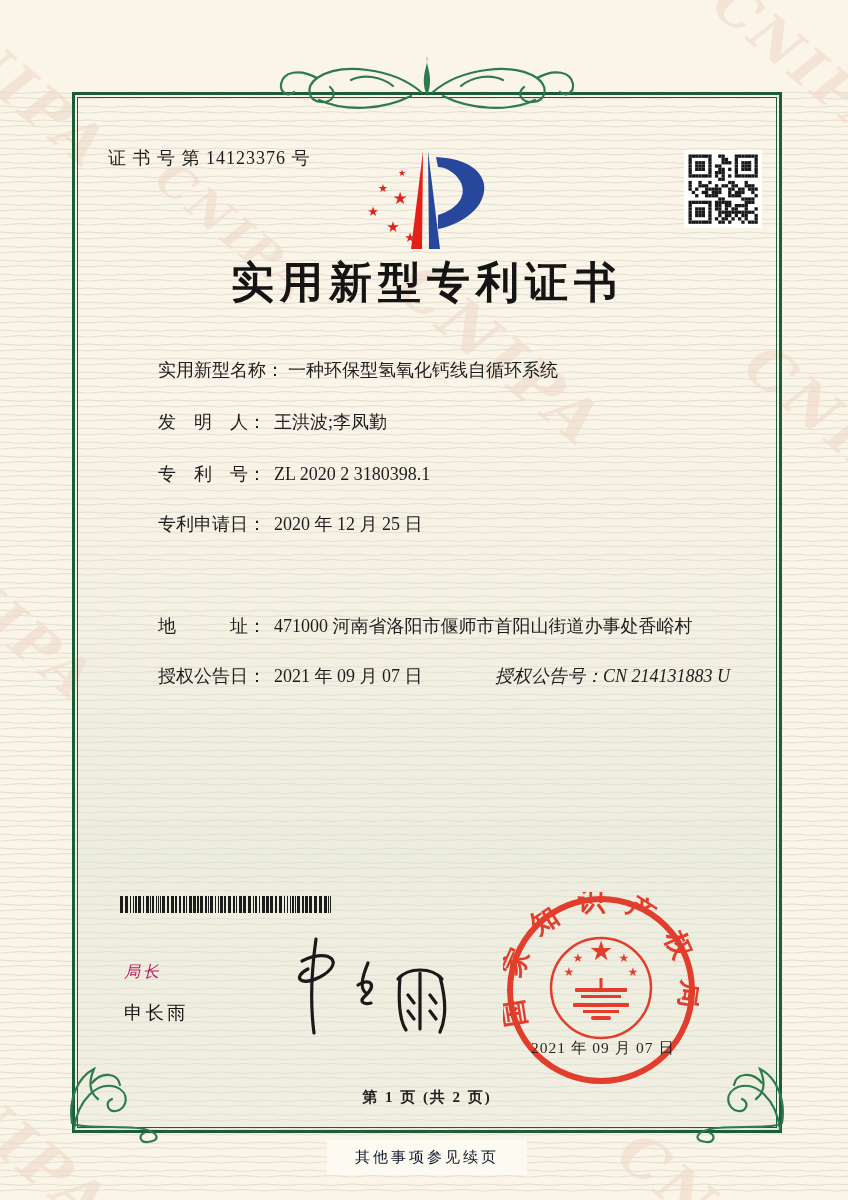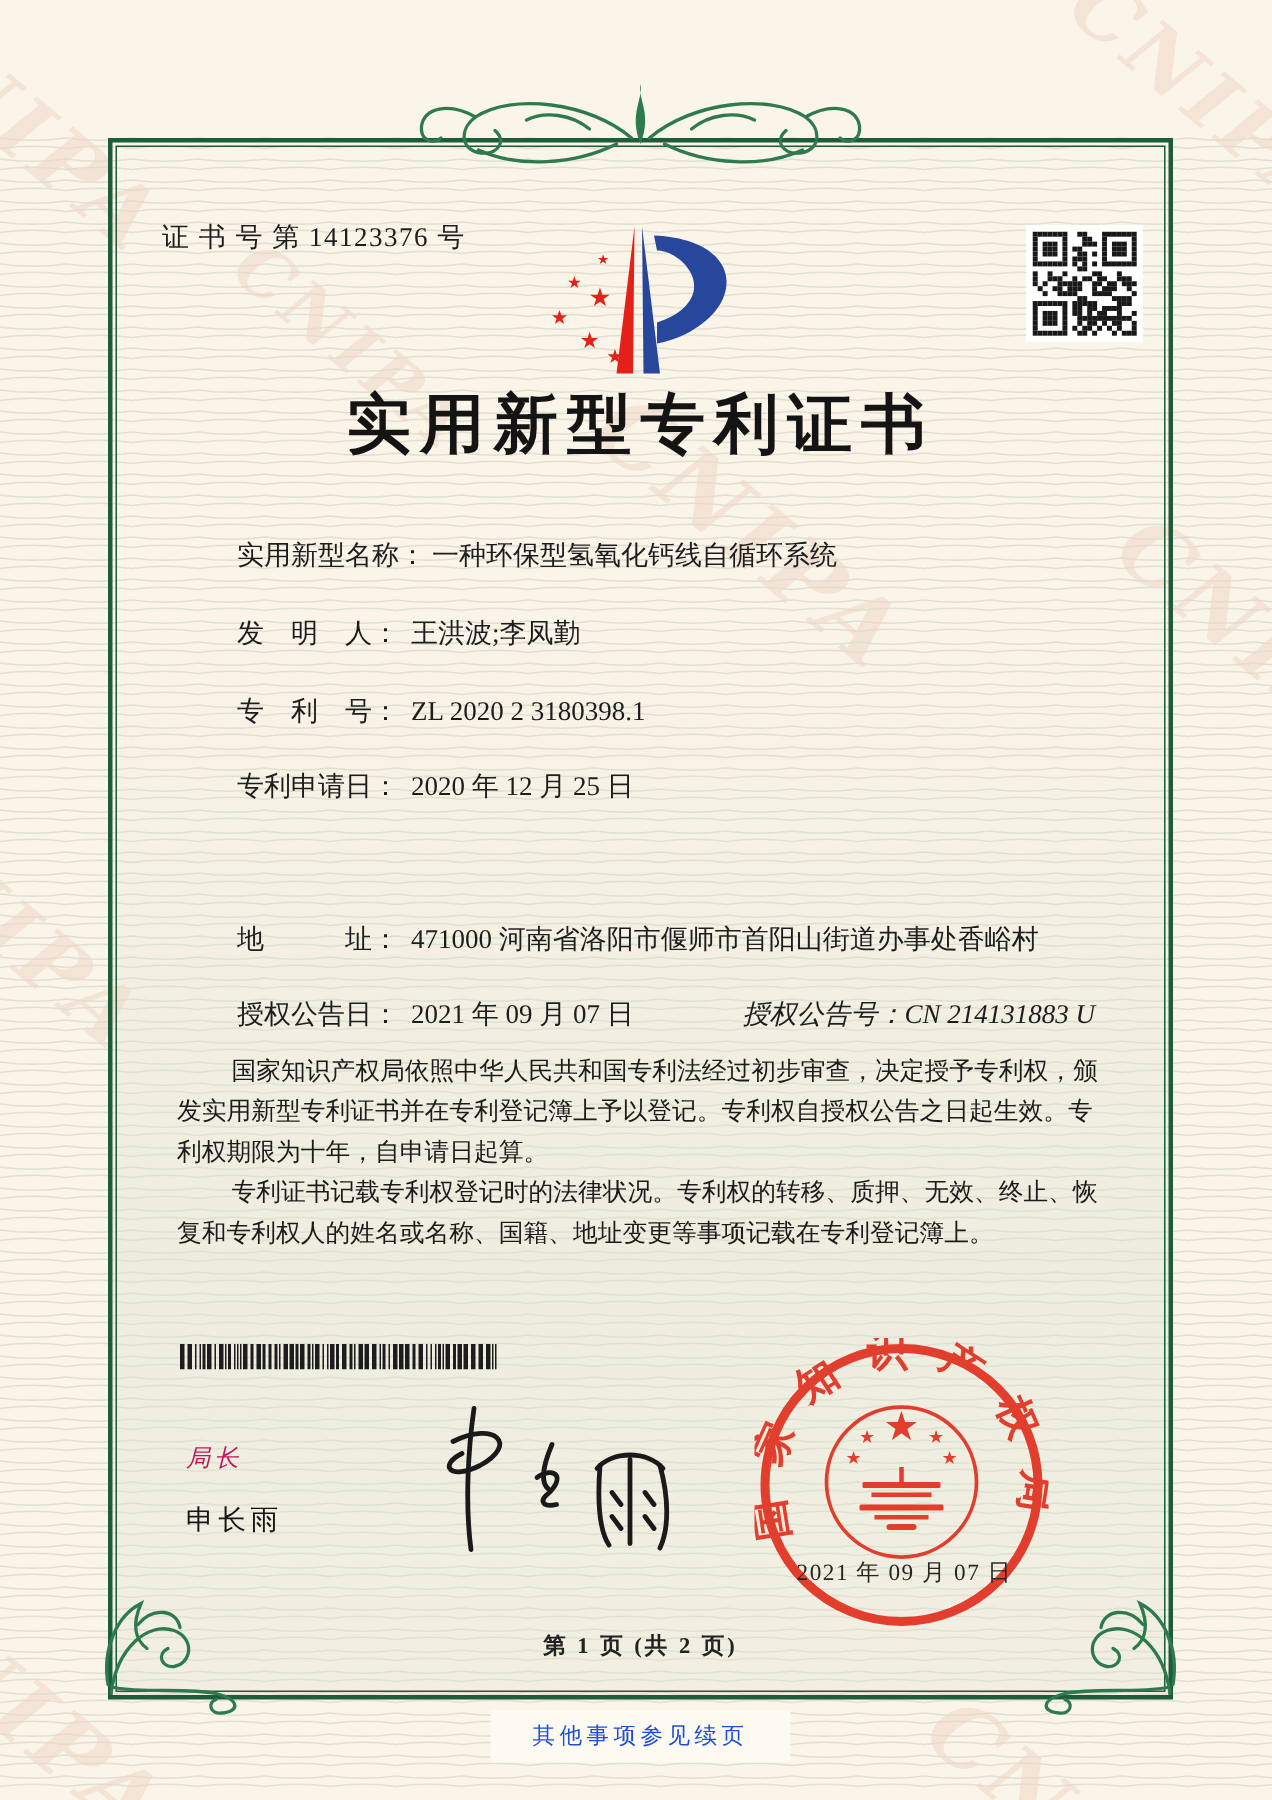--- a/index.html
+++ b/index.html
@@ -26,21 +26,21 @@
             line-height:27px; color:#1b1b1b;}
   .bodytext p{margin:0; text-indent:2.2em;}
   .officer-role{position:absolute; left:124px; top:962px; font-size:16px; letter-spacing:3px; color:#be185d; font-family:"Liberation Sans",sans-serif;font-style:italic;}
   .officer-name{position:absolute; left:124px; top:1000px; font-size:18.5px; letter-spacing:3px; color:#161616; font-family:"Liberation Sans",sans-serif;}
   .sig{position:absolute; left:250px; top:933px;}
   .seal{position:absolute; left:503px; top:892px;}
   .sealred{fill:#e23120;}
   .pageinfo{position:absolute; left:72px; top:1088px; width:710px; text-align:center;
             font-size:15px; letter-spacing:2px; color:#222;font-weight:bold;}
   .contnote{position:absolute; left:427px; top:1140px; transform:translateX(-50%);
-            background:#fdfaf1; padding:8px 28px; font-size:15px; letter-spacing:3px; color:#1d4ed8;}
+            background:#fdfaf1; padding:8px 28px; font-size:15px; letter-spacing:3px; color:#0f172a;}
   .qr{position:absolute; left:684px; top:150px;}
   .logo{position:absolute; left:332px; top:143px;}
   .barcode{position:absolute; left:120px; top:896px;}
   .green-stroke{stroke:#2d7b4d; stroke-width:2.2; fill:none; stroke-linecap:round;}
   .sigstroke{stroke:#1a1a1a; stroke-width:3.2; fill:none; stroke-linecap:round; stroke-linejoin:round;}
 </style>
 </head>
 <body>
 
 <div class="page">
@@ -356,24 +356,20 @@
     <div class="frow" style="top:614px">
       <span class="flabel">地　　　址：</span><span class="fvalue">471000 河南省洛阳市偃师市首阳山街道办事处香峪村</span>
     </div>
     <div class="frow" style="top:664px">
       <span class="flabel">授权公告日：</span><span class="fvalue">2021 年 09 月 07 日</span>
       <span class="fpair2">
         <span>授权公告号：</span><span>CN 214131883 U</span>
       </span>
     </div>
 
-    <div class="bodytext">
-      <p>国家知识产权局依照中华人民共和国专利法经过初步审查，决定授予专利权，颁发实用新型专利证书并在专利登记簿上予以登记。专利权自授权公告之日起生效。专利权期限为十年，自申请日起算。</p>
-      <p>专利证书记载专利权登记时的法律状况。专利权的转移、质押、无效、终止、恢复和专利权人的姓名或名称、国籍、地址变更等事项记载在专利登记簿上。</p>
-    </div>
 
     <svg class="barcode" id="barcode" width="218" height="17">
         <rect x="0" y="0" width="3" height="17" fill="#1c1c1c"></rect>
         <rect x="5" y="0" width="3" height="17" fill="#1c1c1c"></rect>
         <rect x="10" y="0" width="1" height="17" fill="#1c1c1c"></rect>
         <rect x="13" y="0" width="1" height="17" fill="#1c1c1c"></rect>
         <rect x="15" y="0" width="2" height="17" fill="#1c1c1c"></rect>
         <rect x="18" y="0" width="3" height="17" fill="#1c1c1c"></rect>
         <rect x="23" y="0" width="1" height="17" fill="#1c1c1c"></rect>
         <rect x="26" y="0" width="3" height="17" fill="#1c1c1c"></rect>

